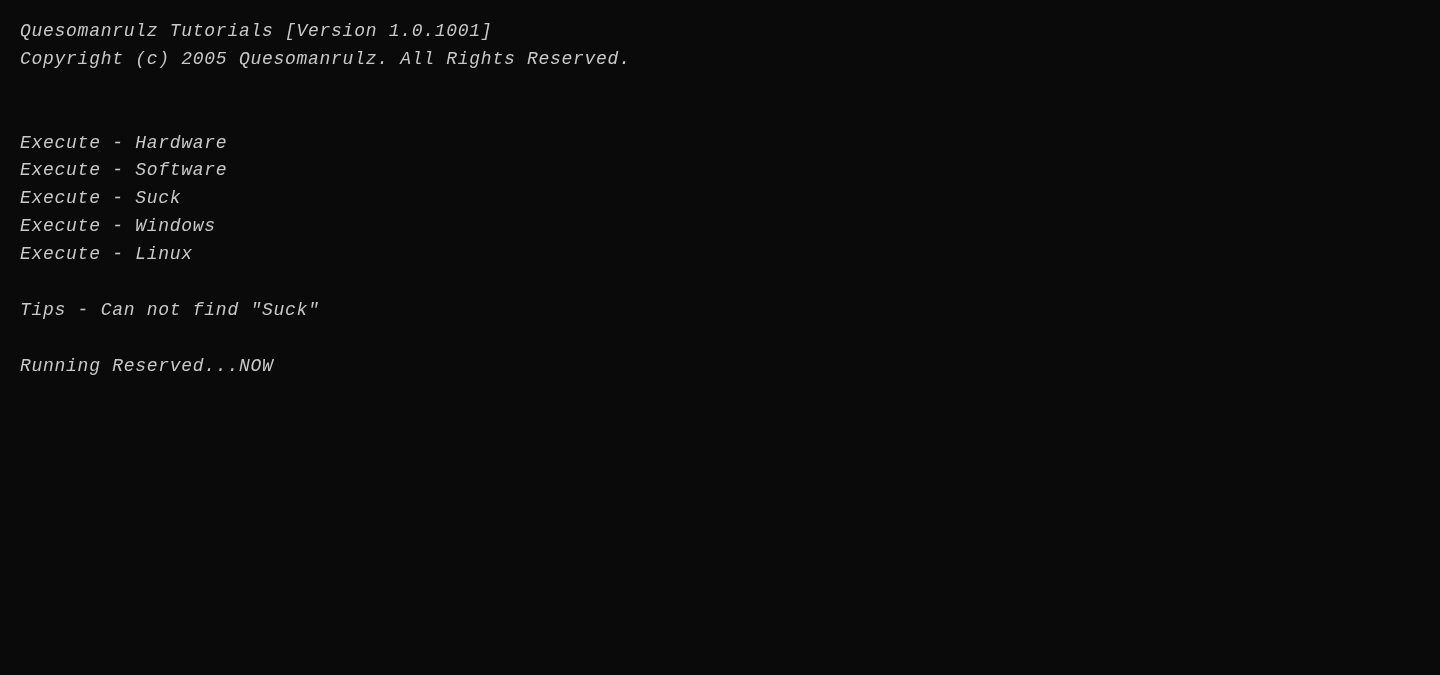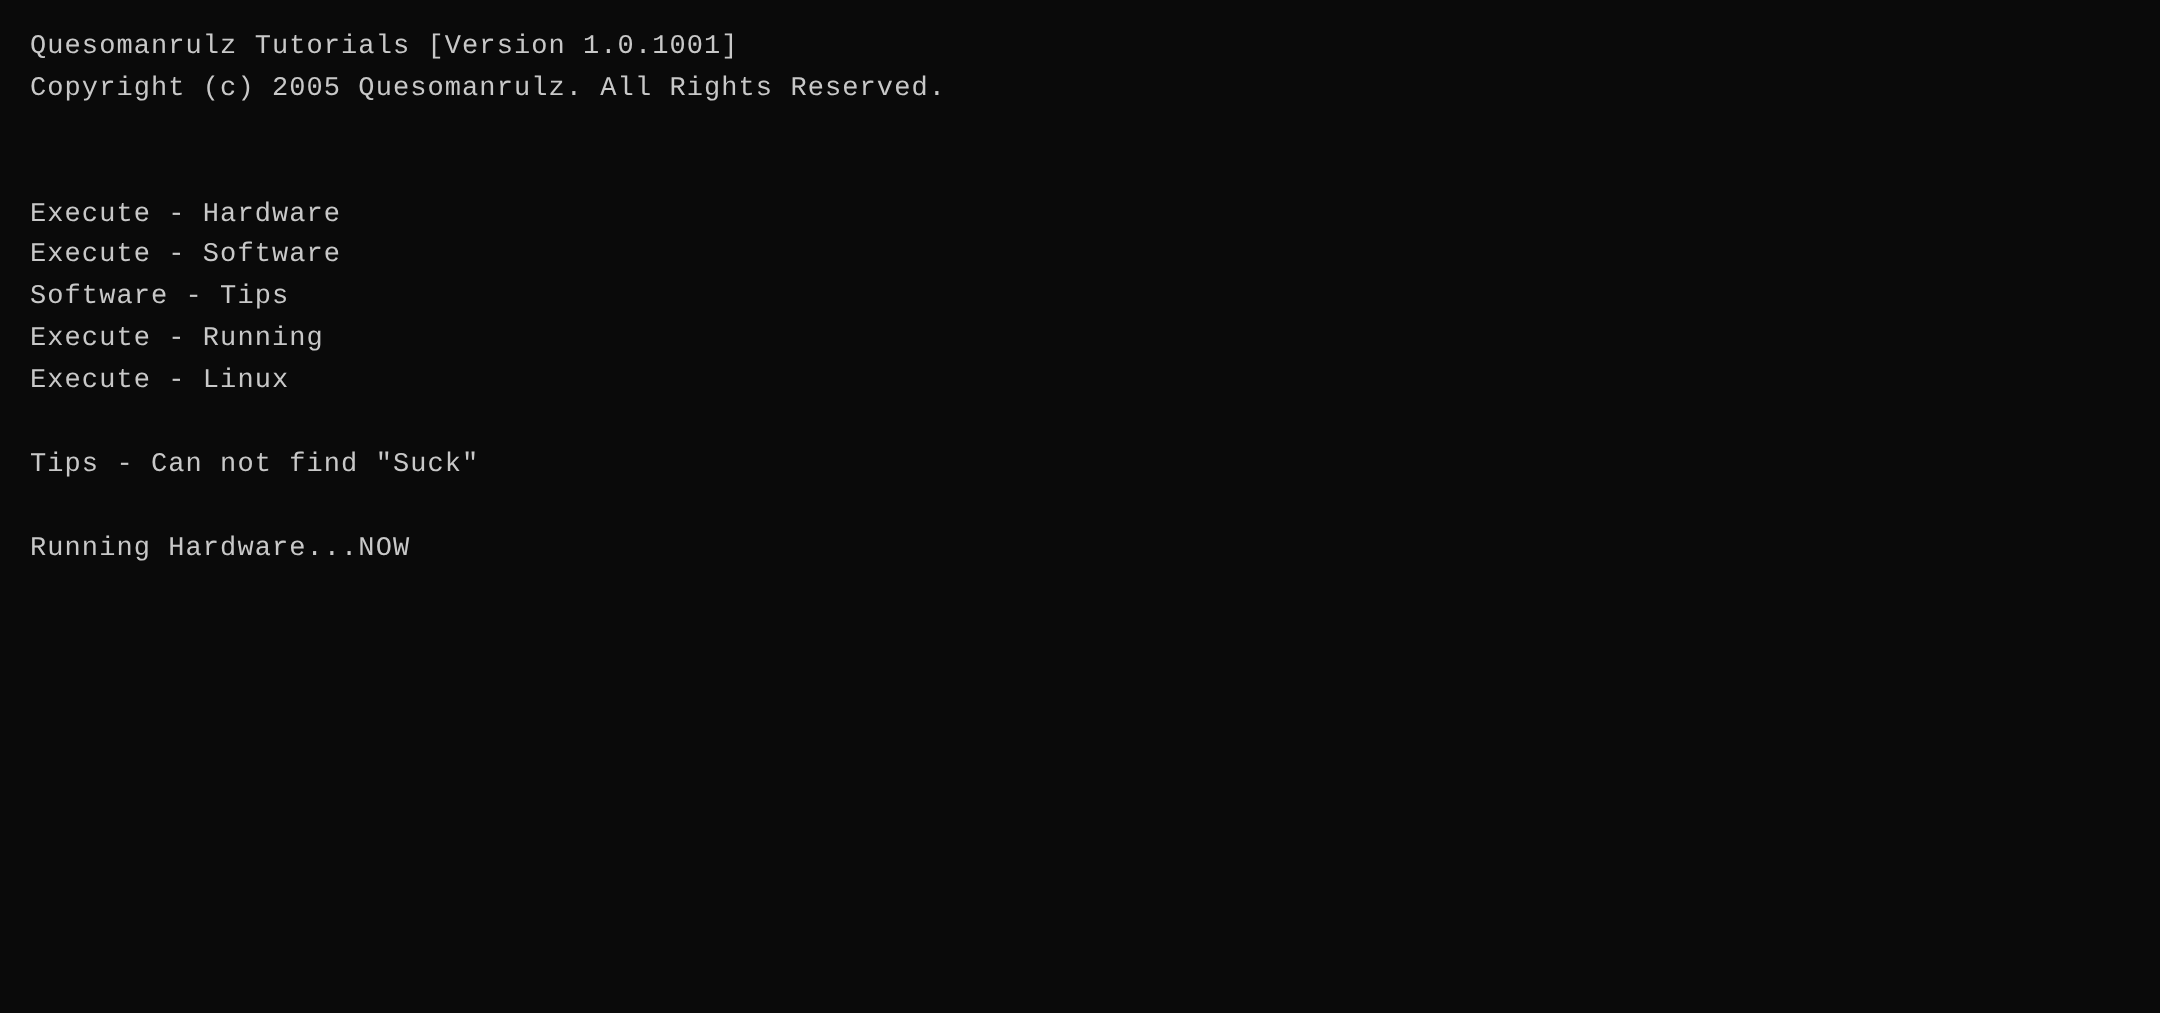--- a/index.html
+++ b/index.html
@@ -1,18 +1,19 @@
 <!DOCTYPE html>
 <html><head>
   <meta charset="utf-8">
   <style>
     * {
       margin: 0;
       padding: 0;
       box-sizing: border-box;
+      font-style: italic;
     }
 
     body {
       background-color: #000000;
       width: 1440px;
       height: 675px;
       overflow: hidden;
       display: flex;
       align-items: flex-start;
       justify-content: flex-start;
@@ -43,20 +44,20 @@
 </head>
 <body>
 
 <div class="terminal">
   <span class="terminal-line">Quesomanrulz Tutorials [Version 1.0.1001]</span>
   <span class="terminal-line">Copyright (c) 2005 Quesomanrulz. All Rights Reserved.</span>
   <span class="blank"></span>
   <span class="blank"></span>
   <span class="terminal-line">Execute - Hardware</span>
   <span class="terminal-line">Execute - Software</span>
-  <span class="terminal-line">Software - Tips</span>
-  <span class="terminal-line">Execute - Running</span>
+  <span class="terminal-line">Execute - Suck</span>
+  <span class="terminal-line">Execute - Windows</span>
   <span class="terminal-line">Execute - Linux</span>
   <span class="blank"></span>
   <span class="terminal-line">Tips - Can not find "Suck"</span>
   <span class="blank"></span>
-  <span class="terminal-line">Running Hardware...NOW</span>
+  <span class="terminal-line">Running Reserved...NOW</span>
 </div>
 
 </body></html>

